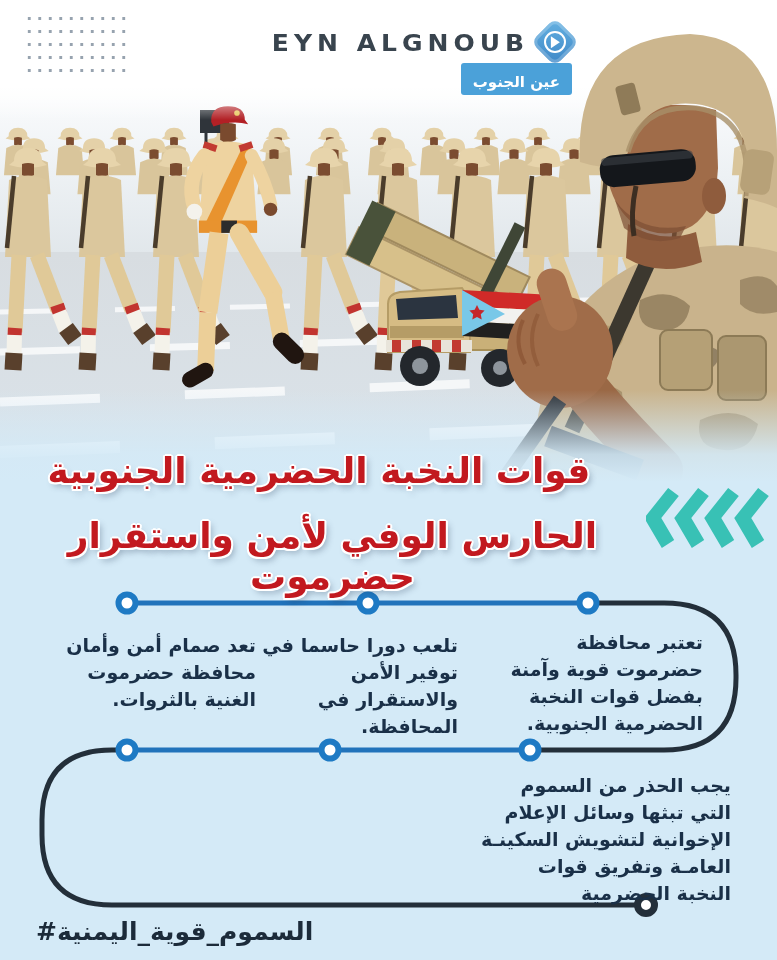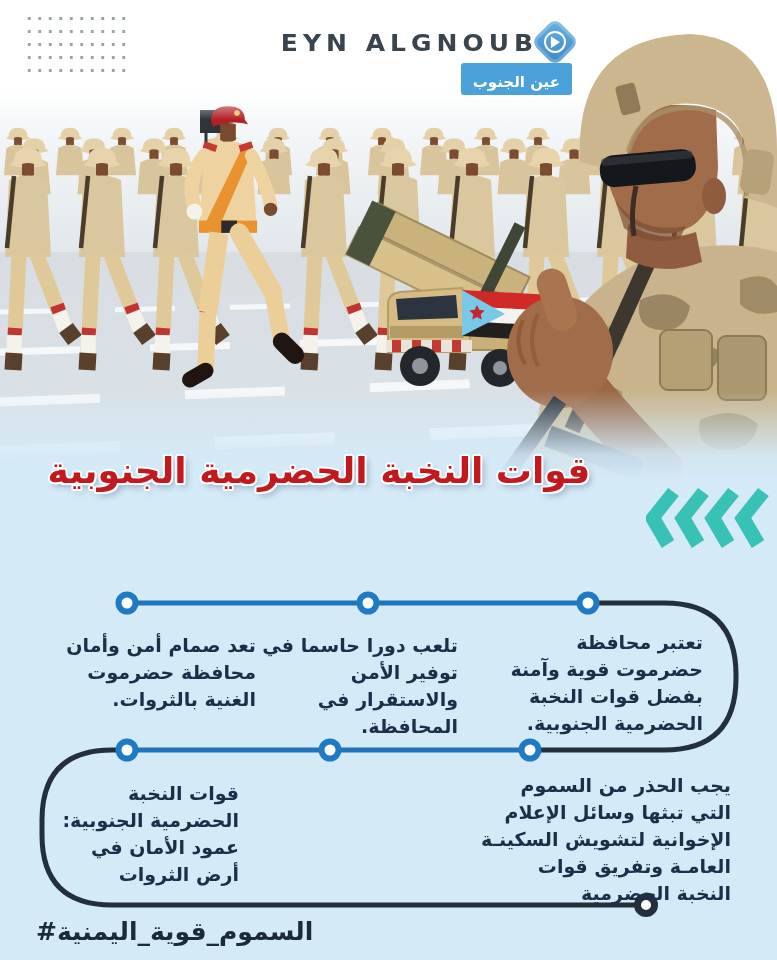--- a/index.html
+++ b/index.html
@@ -5,21 +5,21 @@
   * { margin:0; padding:0; box-sizing:border-box; }
   body { background:#888; }
   .page{ position:relative; width:777px; height:960px; overflow:hidden;
          background:#d4eaf7; font-family:"DejaVu Sans", sans-serif; }
   .header{ position:absolute; left:0; top:0; width:777px; height:92px; background:#ffffff; z-index:1;}
   .dots{ position:absolute; left:24px; top:12px; width:104px; height:66px; z-index:3;
          background-image:radial-gradient(circle,#97a3af 1.4px,transparent 1.6px);
          background-size:10.5px 13px; }
   .brand{ position:absolute; right:205px; top:25px; display:flex; flex-direction:column;
           align-items:flex-end; z-index:3; }
-  .brand-row{ display:flex; align-items:center; }
+  .brand-row{ display:flex; align-items:center; gap:9px; }
   .wordmark{ font-size:25px; font-weight:800; letter-spacing:5px; color:#39444e; transform:scaleY(.95); }
   .brand-icon{ position:relative; width:34px; height:34px; border-radius:8px;
                background:linear-gradient(135deg,#66b2e2,#3d86c6); transform:rotate(45deg);
                box-shadow:inset 0 0 0 3px rgba(255,255,255,.22); }
   .icon-ring{ position:absolute; inset:6px; border:2.5px solid #fff; border-radius:50%; }
   .icon-play{ position:absolute; left:13px; top:11px; width:0; height:0;
               border-left:9px solid #fff; border-top:6px solid transparent;
               border-bottom:6px solid transparent; transform:rotate(-45deg); }
   .badge{ margin-top:4px; background:#4ba1d9; color:#fff; font-size:15px; font-weight:700;
           padding:10px 12px 4px; border-radius:3px; }
@@ -253,20 +253,21 @@
           </g>
       </g>
       <path d="M505 478 L560 400" stroke="#2b3036" stroke-width="15"></path>
       <path d="M548 436 L640 470" stroke="#33383e" stroke-width="22"></path>
     </g>
 
     <rect x="0" y="390" width="777" height="92" fill="url(#gFade)"></rect>
   </svg>
 
   <div class="title-l1" dir="rtl">قوات النخبة الحضرمية الجنوبية</div>
+  <div class="title-l2" dir="rtl">الحارس الوفي لأمن واستقرار حضرموت</div>
 
   <svg class="chevrons" width="126" height="66" viewBox="0 0 126 66">
     <g stroke="#38c1b5" stroke-width="14" fill="none" transform="skewX(-6)">
       <path d="M28 5 L10 31 L28 57"></path>
       <path d="M58 5 L40 31 L58 57"></path>
       <path d="M88 5 L70 31 L88 57"></path>
       <path d="M118 5 L100 31 L118 57"></path>
     </g>
   </svg>
 
@@ -283,21 +284,20 @@
         <circle cx="330" cy="170" r="8.5"></circle>
         <circle cx="530" cy="170" r="8.5"></circle>
     </g>
     <circle cx="646" cy="325" r="8.5" fill="#ffffff" stroke="#232f3a" stroke-width="7"></circle>
   </svg>
 
   <div class="block b-r1-1" dir="rtl">تلعب دورا حاسما في توفير الأمن والاستقرار في المحافظة.</div>
   <div class="block b-r1-0" dir="rtl">تعتبر محافظة حضرموت قوية وآمنة بفضل قوات النخبة الحضرمية الجنوبية.</div>
   <div class="block b-r1-2" dir="rtl">تعد صمام أمن وأمان محافظة حضرموت الغنية بالثروات.</div>
   <div class="block b-r2-0" dir="rtl">يجب الحذر من السموم التي تبثها وسائل الإعلام الإخوانية لتشويش السكينـة العامـة وتفريق قوات النخبة الحضرمية</div>
-  <div class="block b-r2-2" dir="rtl">قوات النخبة الحضرمية الجنوبية: عمود الأمان في أرض الثروات</div>
 
   <div class="footer">
     <span>#</span>
     <span>اليمنية</span>
     <span>_</span>
     <span>قوية</span>
     <span>_</span>
     <span>السموم</span>
   </div>
 

